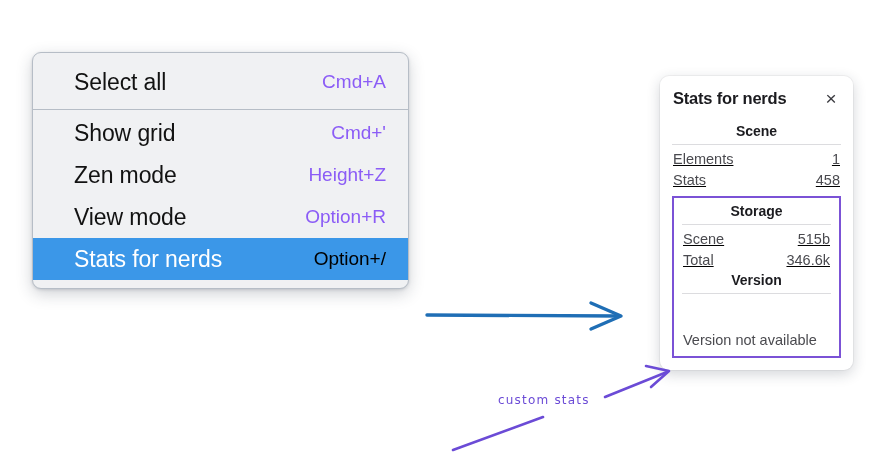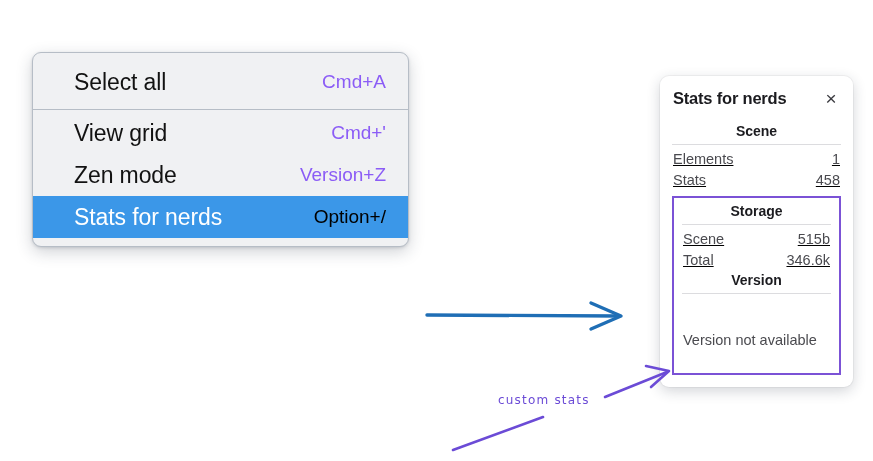--- a/index.html
+++ b/index.html
@@ -64,21 +64,21 @@
   .sp-rule{ height:1px; background:#dcdcdf; margin-bottom:3px; }
   .sp-row{ display:flex; justify-content:space-between; align-items:baseline; padding:2.5px 1px;text-decoration:underline; }
   .sp-row .k{ font-size:14.5px; color:#4a4a4f; }
   .sp-row .v{ font-size:14.5px; color:#4a4a4f; }
   .sp-note{ font-size:14.5px; color:#4a4a4f; padding:3px 1px;margin-top:35px; }
 
   
   .hl-box{
     border:2px solid #7b52d6;
     margin:6px 0 0 0;
-    padding:4px 8px 22px 8px;
+    padding:4px 8px 5px 8px;
   }
   .hl-box .sp-section:first-child{ padding-top:1px; }
 
   
   .anno{ position:absolute; pointer-events:none; }
   .hand-text{
     position:absolute;
     left:498px; top:393px;
     font-family:"DejaVu Sans", sans-serif;
     font-size:12px;
@@ -99,26 +99,30 @@
       <div class="ctx-item">
         <span class="lbl">Select all</span>
         <span class="sc">Cmd+A</span>
       </div>
     </div>
 
     <div class="ctx-divider"></div>
 
     <div class="ctx-group">
       <div class="ctx-item">
-        <span class="lbl">View grid</span>
+        <span class="lbl">Show grid</span>
         <span class="sc">Cmd+'</span>
       </div>
       <div class="ctx-item">
         <span class="lbl">Zen mode</span>
-        <span class="sc">Version+Z</span>
+        <span class="sc">Height+Z</span>
+      </div>
+      <div class="ctx-item">
+        <span class="lbl">View mode</span>
+        <span class="sc">Option+R</span>
       </div>
       <div class="ctx-item sel">
         <span class="lbl">Stats for nerds</span>
         <span class="sc">Option+/</span>
       </div>
     </div>
 
   </div>
 
   <div class="stats-panel">

